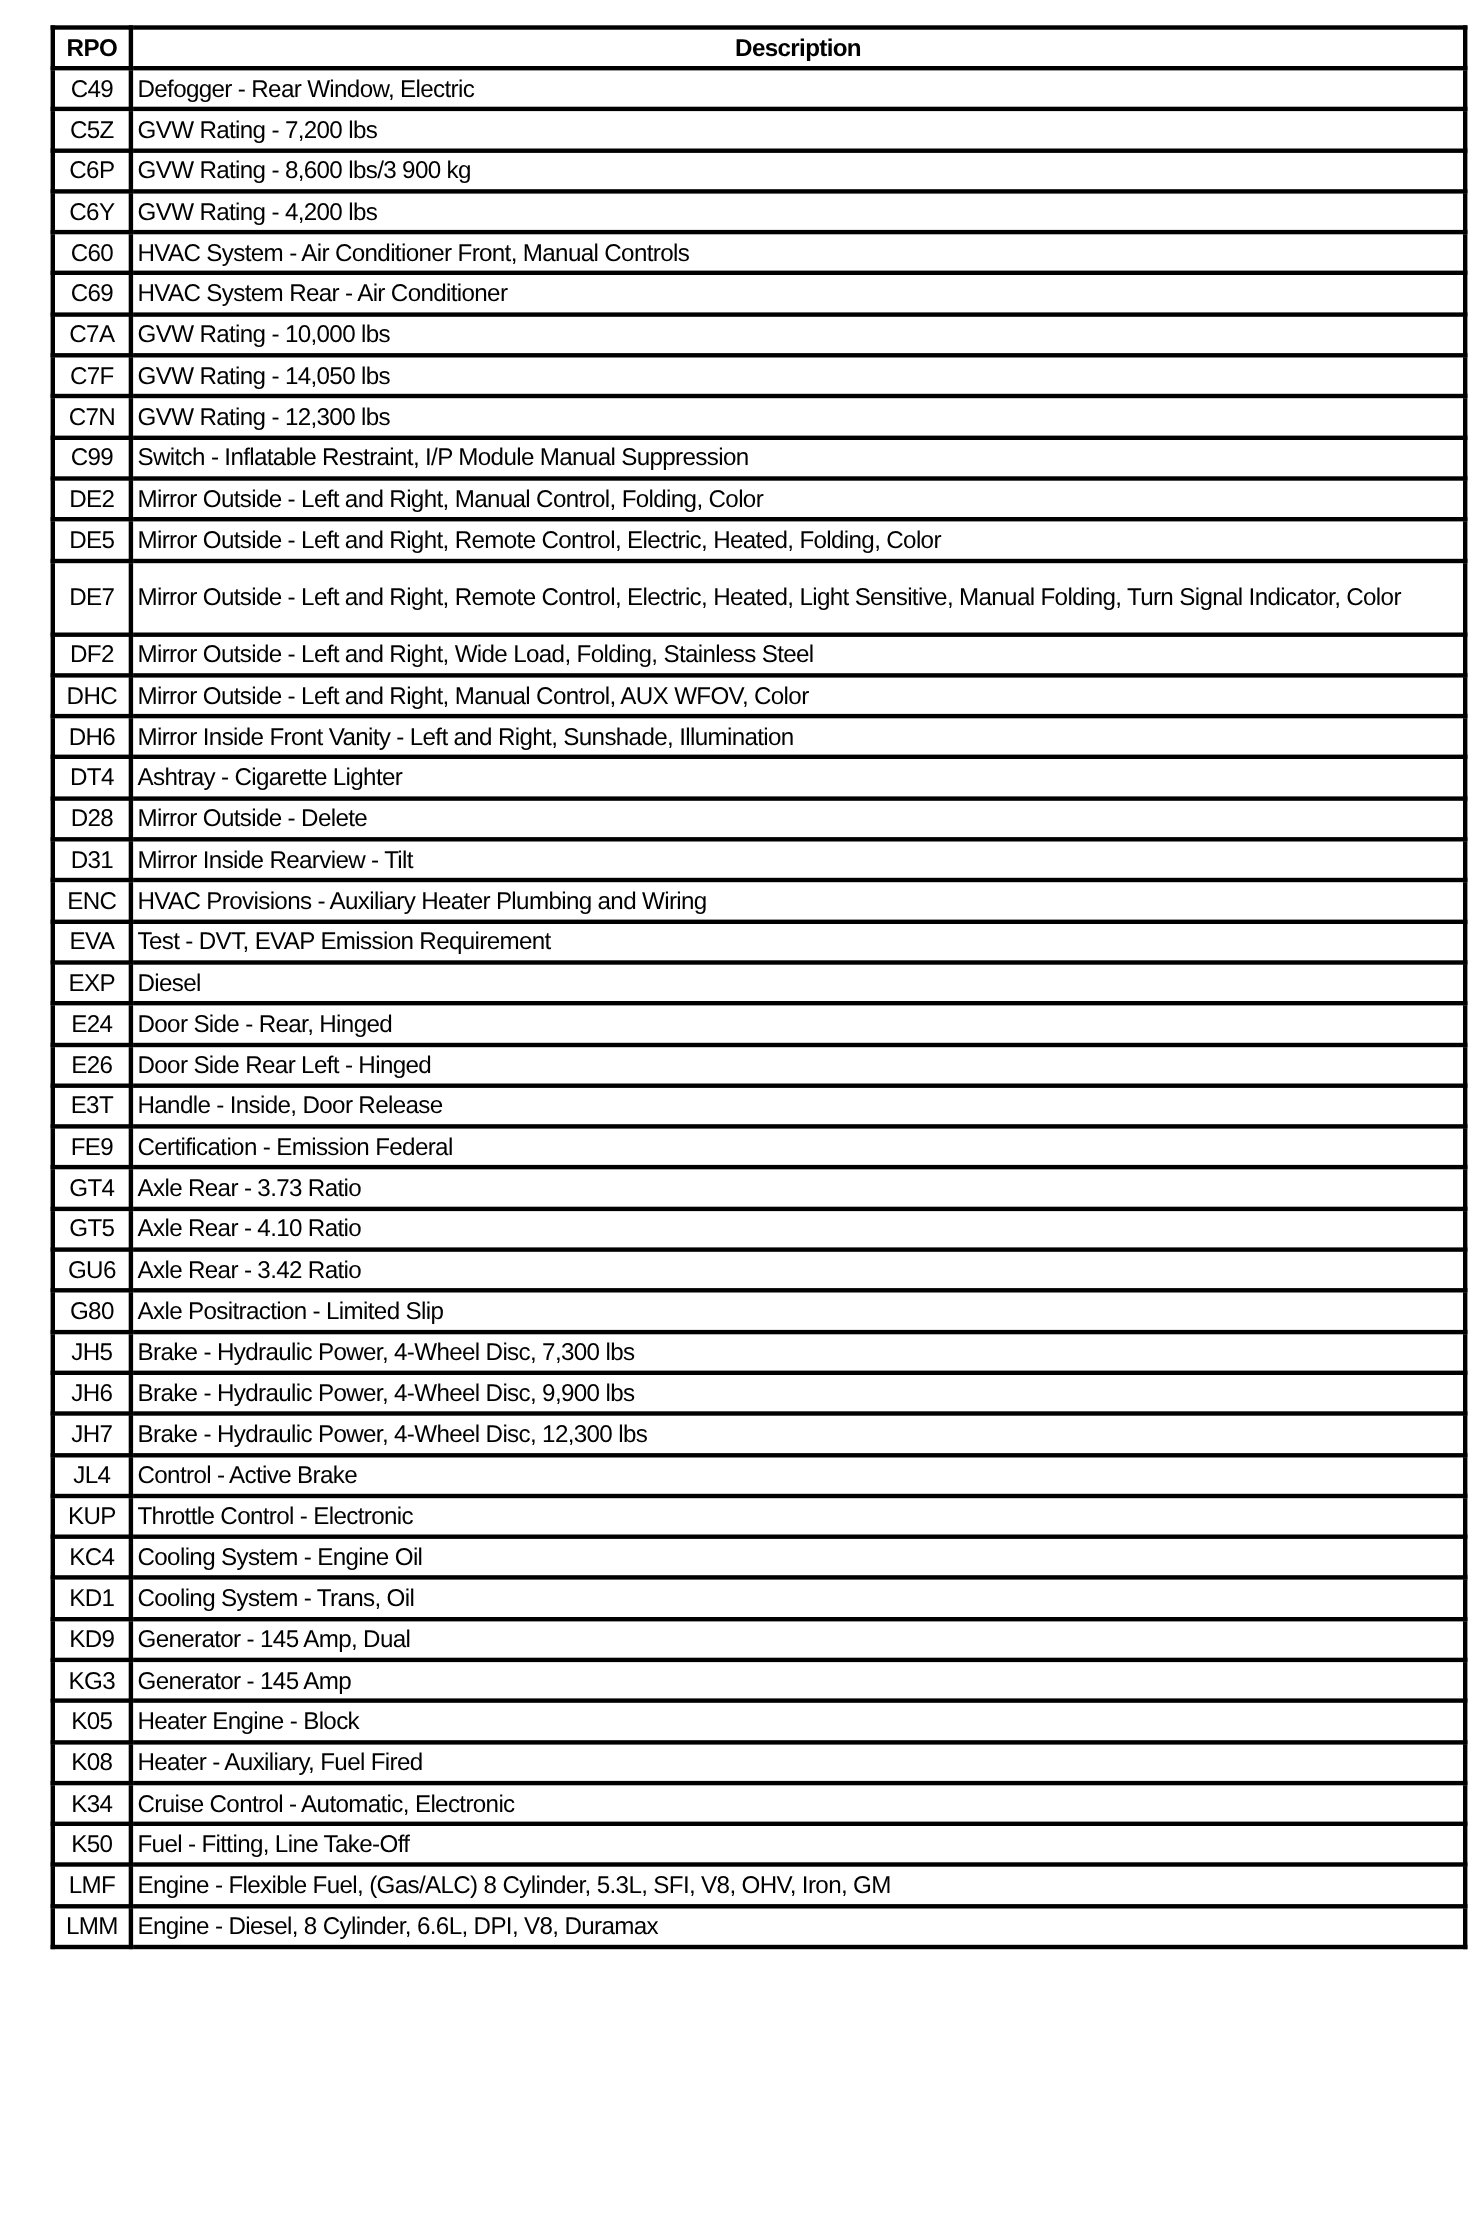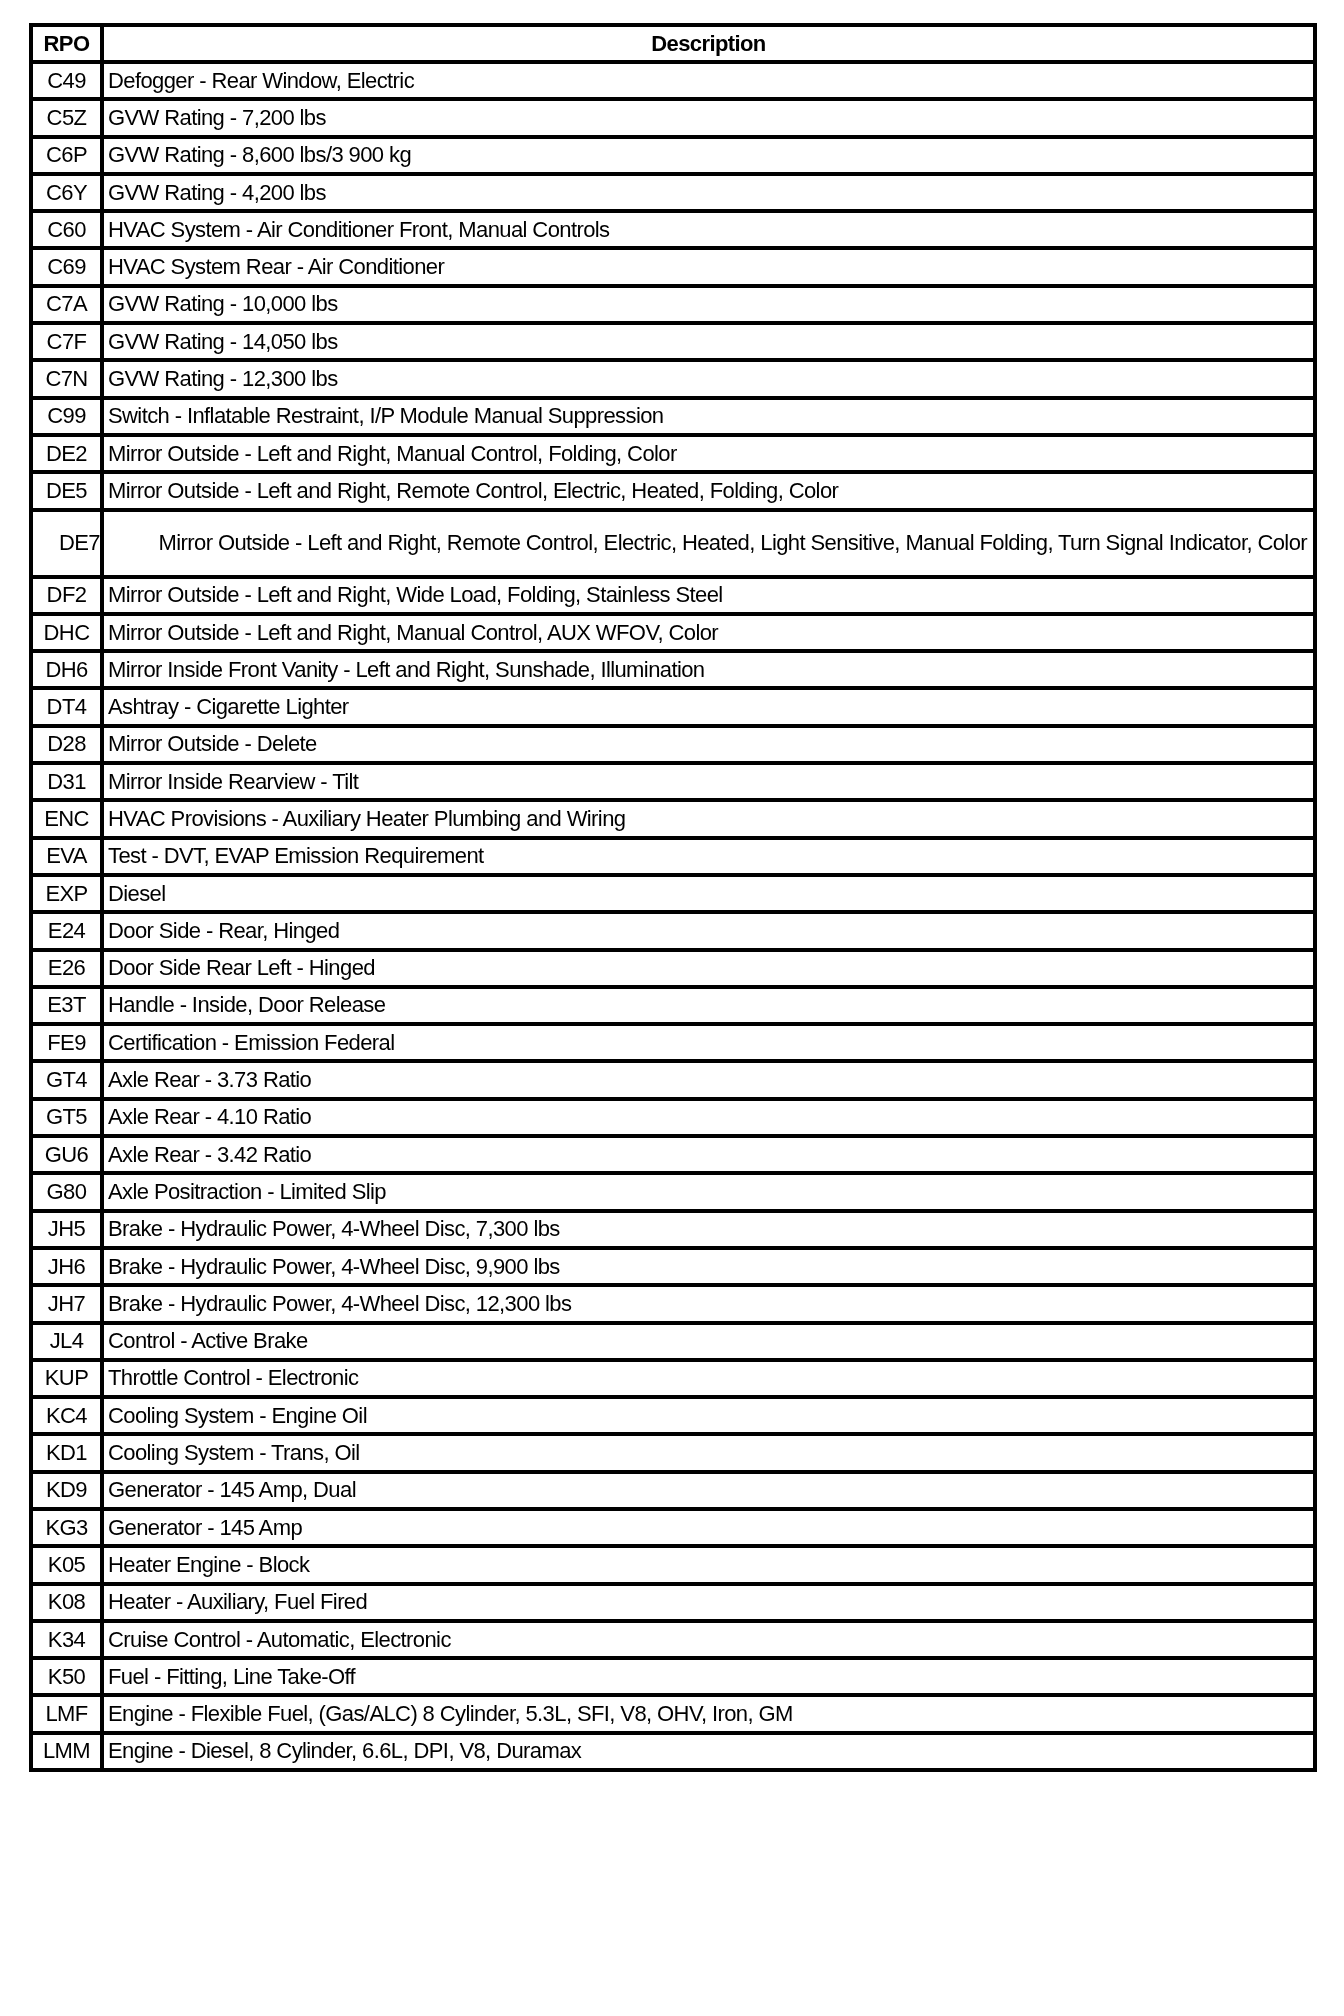--- a/index.html
+++ b/index.html
@@ -1,26 +1,26 @@
 <!DOCTYPE html>
 <html><head>
 <meta charset="utf-8">
 <style>
   html, body { margin: 0; padding: 0; background: #ffffff; }
   body { width: 1344px; height: 2016px; position: relative; overflow: hidden;
          font-family: "Liberation Sans", sans-serif; color: #000; }
-  .tbl { position: absolute; left: 29px; top: 23px; width: 1288px;
+  .tbl { position: absolute; left: 46px; top: 23px; width: 1288px;
          border-collapse: collapse; table-layout: fixed; }
   .tbl td, .tbl th { border: 4px solid #000; padding: 0; font-size: 22px;
          line-height: 24px; letter-spacing: -0.6px; vertical-align: middle; }
   .tbl th { height: 33px; font-weight: bold; text-align: center; }
   .tbl td { height: 33.3px; }
   .tbl td.rpo { text-align: center; margin-top: 13px; }
   .tbl td.desc { padding-left: 4px; padding-right: 6px; }
-  .tbl tr.tall td { height: 63px; text-align: right; }
+  .tbl tr.tall td { height: 63px; }
   col.c1 { width: 71px; }
 </style>
 </head>
 <body>
 
 <table class="tbl">
   <colgroup>
       <col class="c1">
       <col>
     </colgroup>

